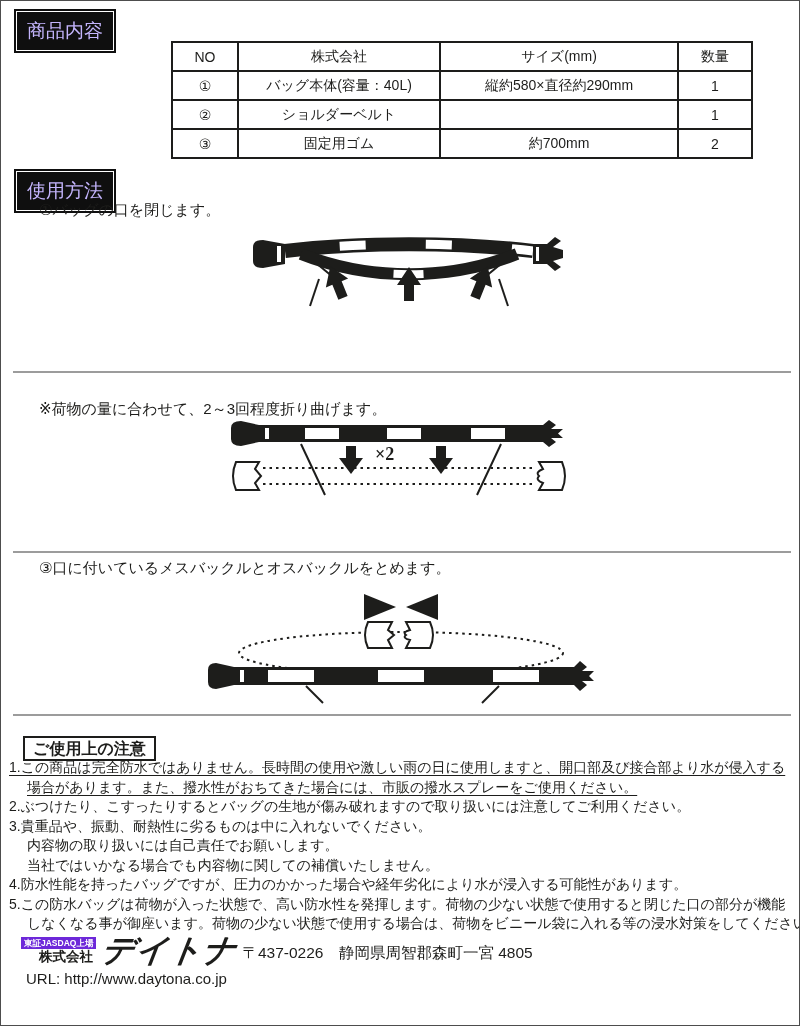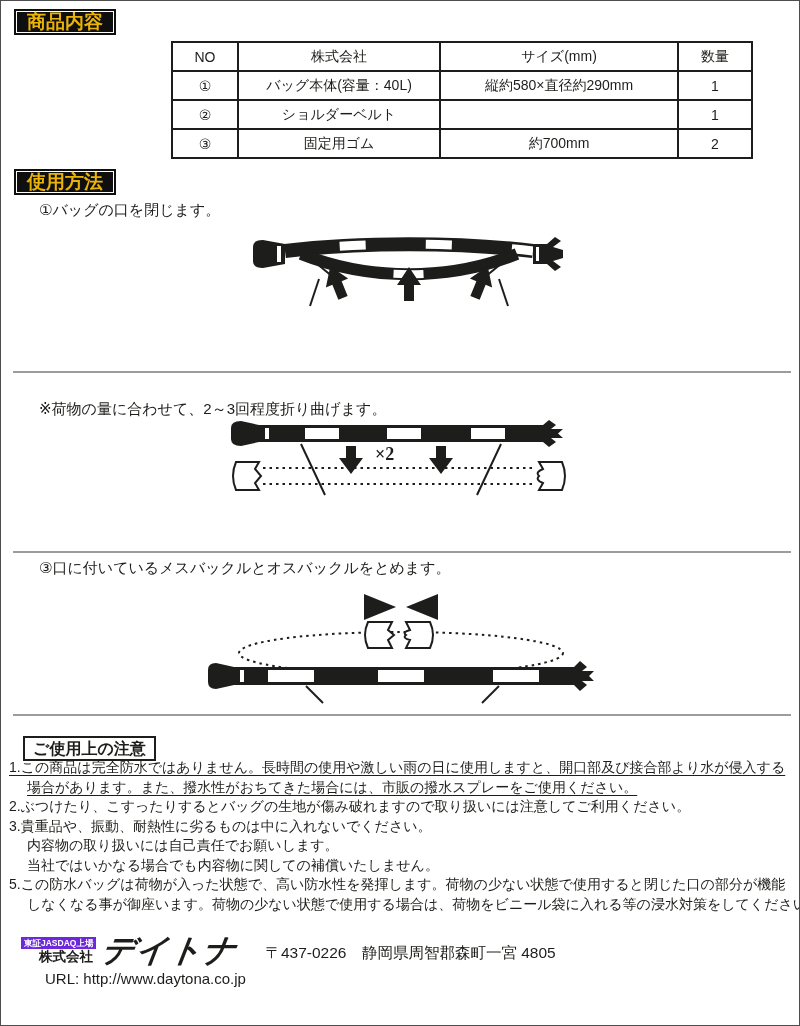--- a/index.html
+++ b/index.html
@@ -3,22 +3,22 @@
 <meta charset="utf-8">
 <style>
   html,body{margin:0;padding:0;background:#e8e8e8;}
   .page{
     position:relative;width:800px;height:1026px;margin:0 auto;
     background:#fff;border:1px solid #4d4d4d;box-sizing:border-box;
     font-family:"Liberation Sans","DejaVu Sans",sans-serif;color:#1d1d1b;
     overflow:hidden;
   }
   .hdr-box{
-    position:absolute;background:#0f0f0f;color:#eab308;font-weight:bold;
-    font-size:19px;line-height:24px;padding:1px 13px;
+    position:absolute;background:#0f0f0f;color:#c4b5fd;font-weight:normal;
+    font-size:19px;line-height:24px;padding:10px 13px;
     box-shadow:inset 0 0 0 2px #0f0f0f, inset 0 0 0 3px #fff;
     white-space:nowrap;
   }
   .parts-table{
     position:absolute;left:170px;top:40px;border-collapse:collapse;
     font-size:14px;table-layout:fixed;
   }
   .parts-table td,.parts-table th{
     border:2px solid #1d1d1b;text-align:center;height:27px;
     font-weight:normal;padding:0 14px;white-space:nowrap;overflow:hidden;
@@ -47,22 +47,22 @@
   .footer-brand{position:absolute;left:20px;top:934px;display:flex;align-items:flex-end;}
   .listing-badge{
     background:#6d28d9;color:#fff;font-size:8.5px;font-weight:bold;
     padding:1px 3px;line-height:10px;white-space:nowrap;display:block;
   }
   .company-type{font-size:13.5px;font-weight:bold;line-height:16px;white-space:nowrap;display:block;margin-left:18px;}
   .brand-logo{
     font-size:32px;font-weight:bold;font-style:italic;letter-spacing:1px;
     transform:skewX(-8deg);margin-left:6px;line-height:30px;white-space:nowrap;
   }
-  .address{font-size:15.5px;margin-left:28px;padding-bottom:1px;white-space:nowrap;}
-  .url-line{position:absolute;left:25px;top:969px;font-size:15px;white-space:nowrap;margin-left:19px;}
+  .address{font-size:15.5px;margin-left:5px;padding-bottom:1px;white-space:nowrap;}
+  .url-line{position:absolute;left:25px;top:969px;font-size:15px;white-space:nowrap;}
   .contact-line{position:absolute;left:25px;top:990px;font-size:14.5px;white-space:nowrap;}
 </style>
 </head>
 <body>
 
 <div class="page">
 
   <div class="hdr-box" style="left:13px;top:8px;">商品内容</div>
 
   <table class="parts-table">
@@ -180,20 +180,21 @@
 
   <div class="caution-title">ご使用上の注意</div>
 
   <div class="cautions">
     <div class="cline u">1.この商品は完全防水ではありません。長時間の使用や激しい雨の日に使用しますと、開口部及び接合部より水が侵入する</div>
     <div class="cline u ind">場合があります。また、撥水性がおちてきた場合には、市販の撥水スプレーをご使用ください。</div>
     <div class="cline">2.ぶつけたり、こすったりするとバッグの生地が傷み破れますので取り扱いには注意してご利用ください。</div>
     <div class="cline">3.貴重品や、振動、耐熱性に劣るものは中に入れないでください。</div>
     <div class="cline ind">内容物の取り扱いには自己責任でお願いします。</div>
     <div class="cline ind">当社ではいかなる場合でも内容物に関しての補償いたしません。</div>
+    <div class="cline">4.防水性能を持ったバッグですが、圧力のかかった場合や経年劣化により水が浸入する可能性があります。</div>
     <div class="cline">5.この防水バッグは荷物が入った状態で、高い防水性を発揮します。荷物の少ない状態で使用すると閉じた口の部分が機能</div>
     <div class="cline ind">しなくなる事が御座います。荷物の少ない状態で使用する場合は、荷物をビニール袋に入れる等の浸水対策をしてください。</div>
   </div>
 
   <div class="footer-brand">
     <span>
       <span class="listing-badge">東証JASDAQ上場</span>
       <span class="company-type">株式会社</span>
     </span>
     <span class="brand-logo">デイトナ</span>

